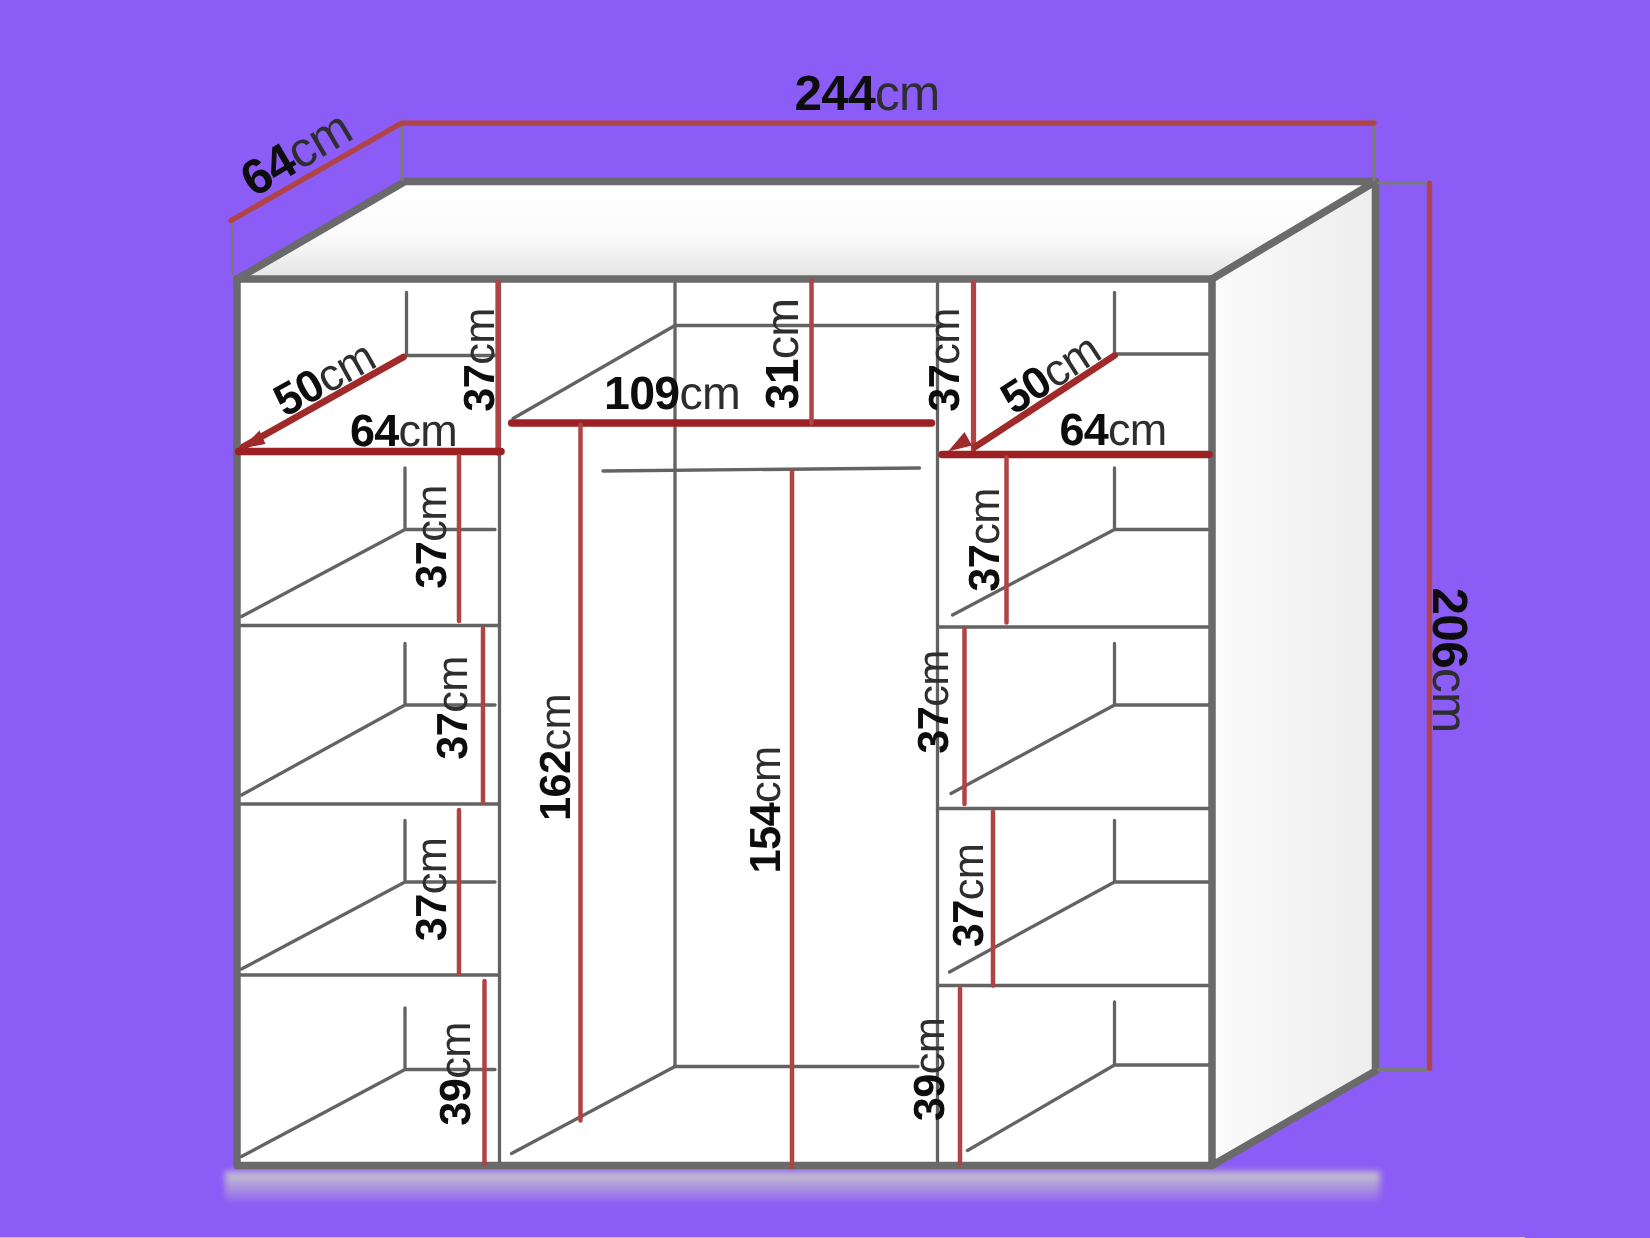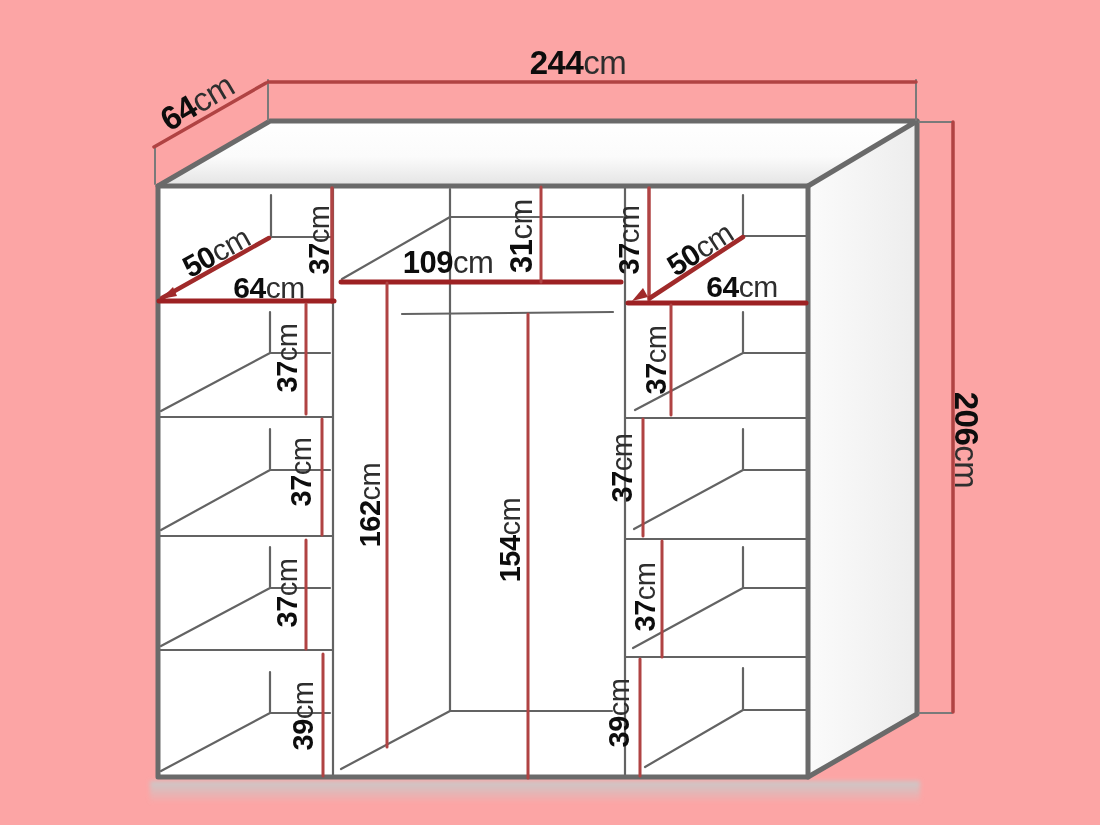--- a/index.html
+++ b/index.html
@@ -1,16 +1,16 @@
 <!DOCTYPE html>
 <html><head>
 <meta charset="utf-8">
 <style>
   html,body{margin:0;padding:0;background:#ffffff;}
-  .stage{position:relative;width:1100px;height:825px;background:#fca5a5;overflow:hidden;
+  .stage{position:relative;width:1100px;height:825px;background:#8b5cf6;overflow:hidden;
          font-family:"Liberation Sans",sans-serif;}
   svg{display:block;}
   .lbl{font-family:"Liberation Sans",sans-serif;letter-spacing:-0.5px;}
   .num{font-weight:bold;fill:#0d0d0d;}
   .unit{font-weight:normal;fill:#2e2e2e;}
   .sz33{font-size:33px;}
   .sz31{font-size:31px;}
   .sz30{font-size:30px;}
   .sz29{font-size:29px;}
   .grey-thick{stroke:#6a6a6a;stroke-width:5;fill:none;stroke-linejoin:round;stroke-linecap:round;}

